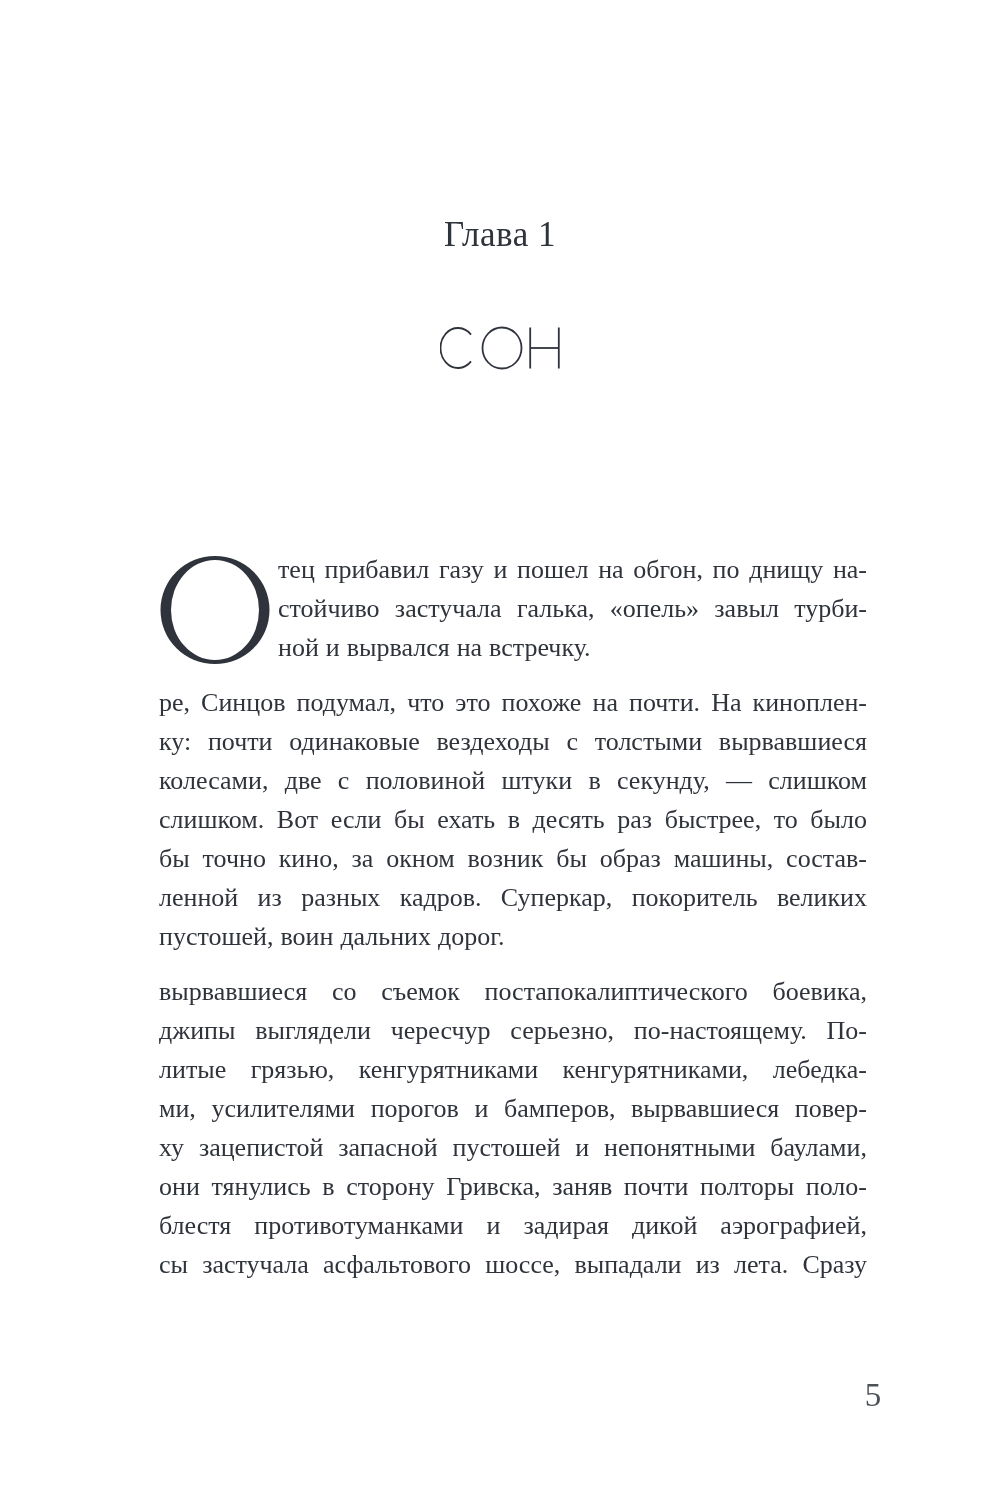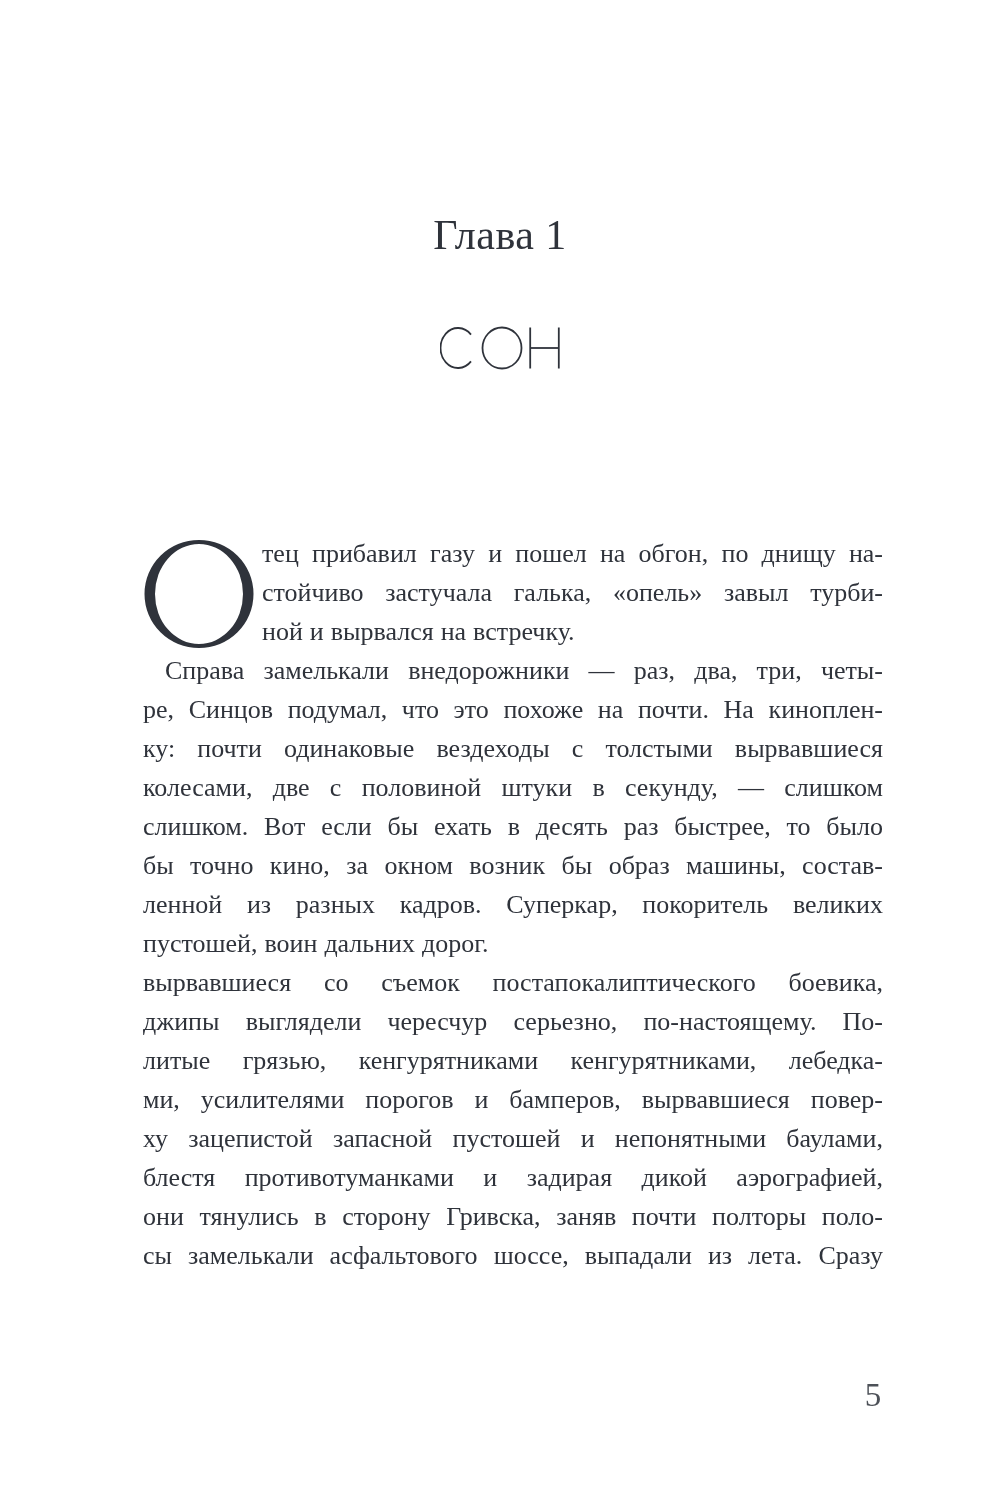--- a/index.html
+++ b/index.html
@@ -11,41 +11,41 @@
   .page {
     position: relative;
     width: 1000px; height: 1500px;
     overflow: hidden;
     color: #2f333b;
   }
   .chapter-label {
     position: absolute;
     top: 214px; left: 0; width: 1000px;
     text-align: center;
-    font-size: 42px;
+    font-size: 35px;
     line-height: 42px;
     letter-spacing: 0.5px;
   }
   .chapter-title {
     position: absolute;
     top: 326px; left: 0; width: 1000px;
     display: flex;
     justify-content: center;
     align-items: flex-start;
     gap: 5px;
   }
   .chapter-title svg { display: block; }
   .body-text {
     position: absolute;
     top: 534px; left: 143px; width: 740px;
     font-size: 26px;
     line-height: 39px;
     word-spacing: 0.5px;
   }
-  .para { margin: 0; clear: left; }
+  .para { margin: 16px; clear: left; }
   .line {
     height: 39px;
     text-align: justify;
     text-align-last: justify;
     white-space: nowrap;
   }
   .line.endp { text-align-last: left; }
   .line.indent { text-indent: 22px; }
   .dropcap-box {
     float: left;
@@ -92,35 +92,34 @@
         <div class="dropcap-box" aria-label="О">
           <svg width="112" height="110" viewBox="0 0 112 110">
             <path d="M 1.5 55 a 54.5 54 0 1 0 109 0 a 54.5 54 0 1 0 -109 0 Z M 12 55 a 44 50 0 1 0 88 0 a 44 50 0 1 0 -88 0 Z" fill-rule="evenodd" fill="#2f333b"></path>
           </svg>
         </div>
         <div class="line">тец прибавил газу и пошел на обгон, по днищу на-</div>
         <div class="line">стойчиво застучала галька, «опель» завыл турби-</div>
         <div class="line endp">ной и вырвался на встречку.</div>
       </div>
       <div class="para">
-        <div class="line indent">Справа замелькали внедорожники — раз, два, три, четы-</div>
         <div class="line">ре, Синцов подумал, что это похоже на почти. На киноплен-</div>
         <div class="line">ку: почти одинаковые вездеходы с толстыми вырвавшиеся</div>
         <div class="line">колесами, две с половиной штуки в секунду, — слишком</div>
         <div class="line">слишком. Вот если бы ехать в десять раз быстрее, то было</div>
         <div class="line">бы точно кино, за окном возник бы образ машины, состав-</div>
         <div class="line">ленной из разных кадров. Суперкар, покоритель великих</div>
         <div class="line endp">пустошей, воин дальних дорог.</div>
       </div>
       <div class="para">
         <div class="line">вырвавшиеся со съемок постапокалиптического боевика,</div>
         <div class="line">джипы выглядели чересчур серьезно, по-настоящему. По-</div>
         <div class="line">литые грязью, кенгурятниками кенгурятниками, лебедка-</div>
         <div class="line">ми, усилителями порогов и бамперов, вырвавшиеся повер-</div>
         <div class="line">ху зацепистой запасной пустошей и непонятными баулами,</div>
+        <div class="line">они тянулись в сторону Гривска, заняв почти полторы поло-</div>
         <div class="line">блестя противотуманками и задирая дикой аэрографией,</div>
-        <div class="line">они тянулись в сторону Гривска, заняв почти полторы поло-</div>
-        <div class="line">сы замелькали асфальтового шоссе, выпадали из лета. Сразу</div>
+        <div class="line">сы застучала асфальтового шоссе, выпадали из лета. Сразу</div>
       </div>
     </div>
 
   <div class="page-number">5</div>
 </div>
 
 </body></html>

